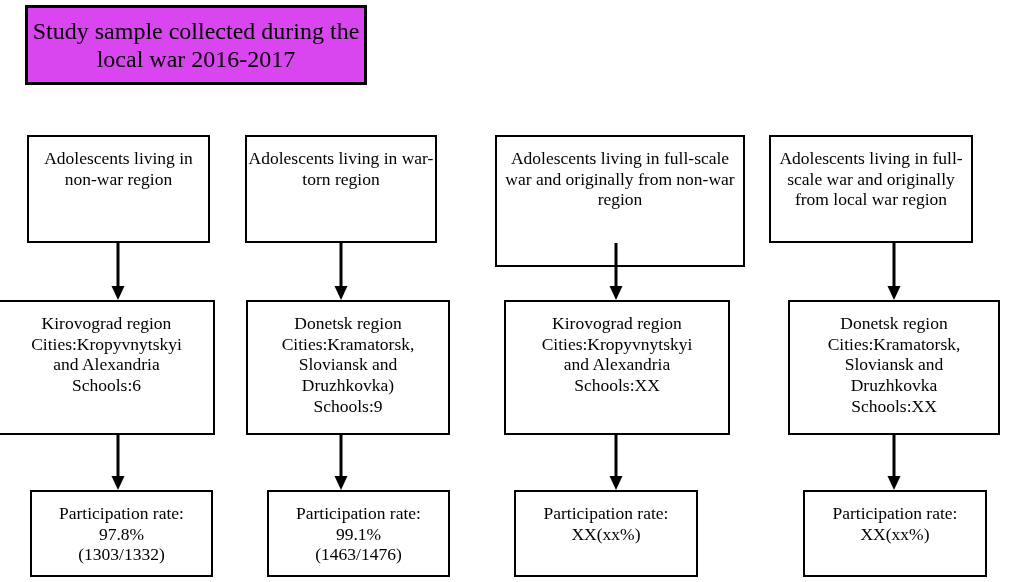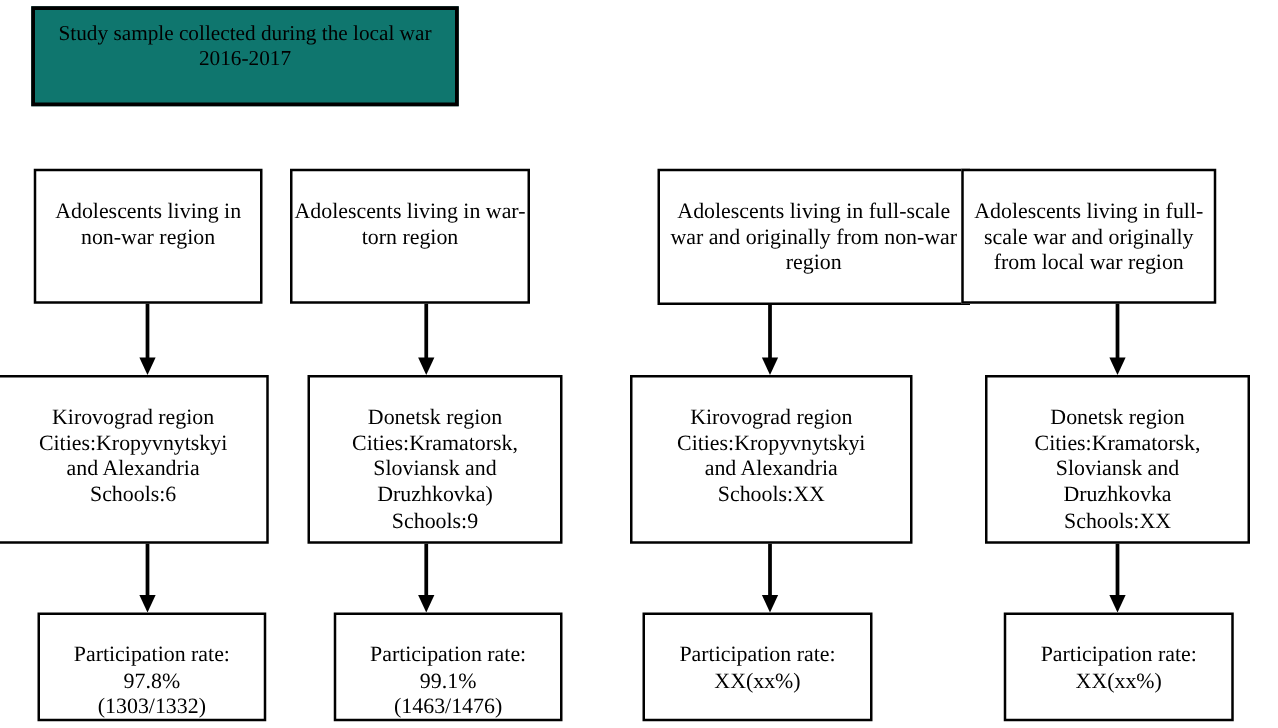--- a/index.html
+++ b/index.html
@@ -18,52 +18,52 @@
     overflow: hidden;
   }
   .node {
     position: absolute;
     box-sizing: border-box;
     border: 2px solid #000000;
     background: #ffffff;
     color: #000000;
     text-align: center;
     line-height: 1.18;
-    padding-top: 21px;
+    padding-top: 11px;
     font-size: 17.5px;
     white-space: pre-line;
   }
   .header-node {
     border-width: 3px;
-    background: #0f766e;
+    background: #d946ef;
     padding-top: 9px;
-    font-size: 17px;
+    font-size: 24px;
     text-align: center;
   }
   .arrow {
     position: absolute;
   }
   .arrow svg {
     display: block;
     overflow: visible;
   }
 </style>
 </head>
 <body>
 
 <div id="flowchart">
 
   <div class="node header-node" style="left:25px; top:5px; width:342px; height:80px;">Study sample collected during the local war 2016-2017</div>
 
 
   <div class="node" style="left:27px; top:135px; width:183px; height:108px;">Adolescents living in non-war region</div>
 
-  <div class="node" style="left:232px; top:135px; width:192px; height:108px;">Adolescents living in war-torn region</div>
+  <div class="node" style="left:245px; top:135px; width:192px; height:108px;">Adolescents living in war-torn region</div>
 
-  <div class="node" style="left:495px; top:135px; width:250px; height:109px;margin-left:31px;">Adolescents living in full-scale war and originally from non-war region</div>
+  <div class="node" style="left:495px; top:135px; width:250px; height:132px;">Adolescents living in full-scale war and originally from non-war region</div>
 
   <div class="node" style="left:769px; top:135px; width:204px; height:108px;">Adolescents living in full-scale war and originally from local war region</div>
 
   <div class="arrow" style="left:110px; top:243px;">
     <svg width="16" height="58" viewBox="0 0 16 58">
         <line x1="8" y1="0" x2="8" y2="46" stroke="#000" stroke-width="3"></line>
         <polygon points="8,57 1.5,43 14.5,43" fill="#000"></polygon>
       </svg>
   </div>
   <div class="arrow" style="left:333px; top:243px;">

